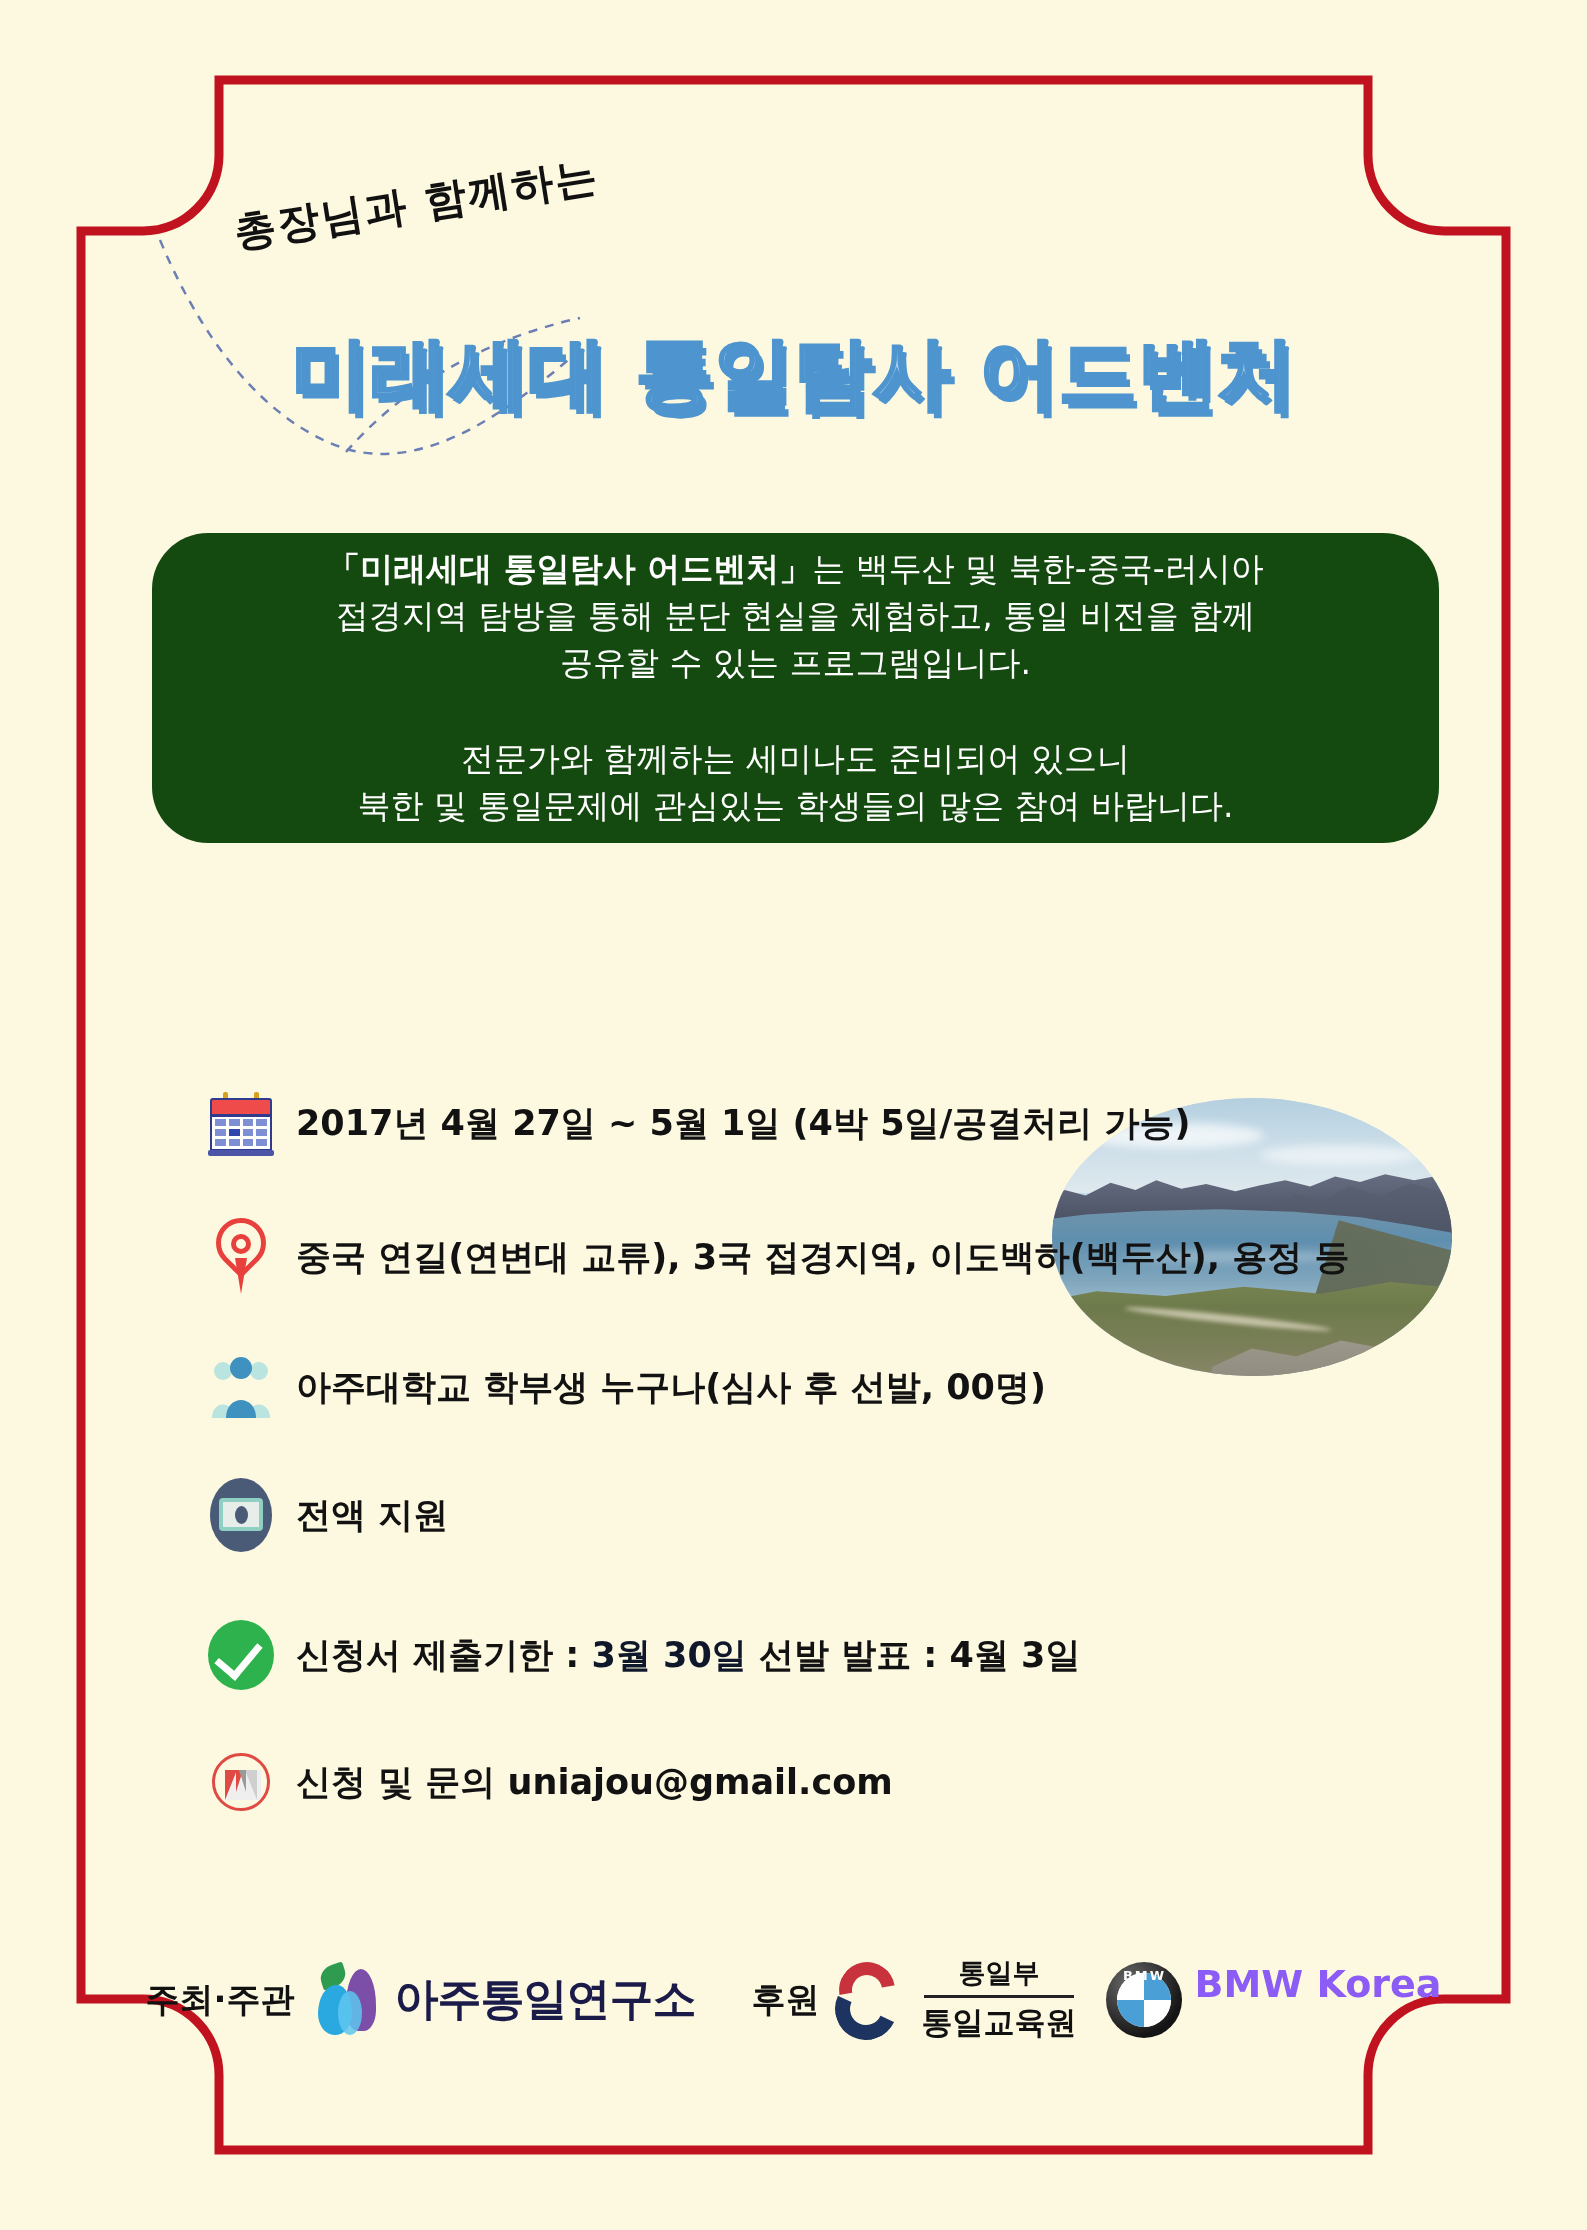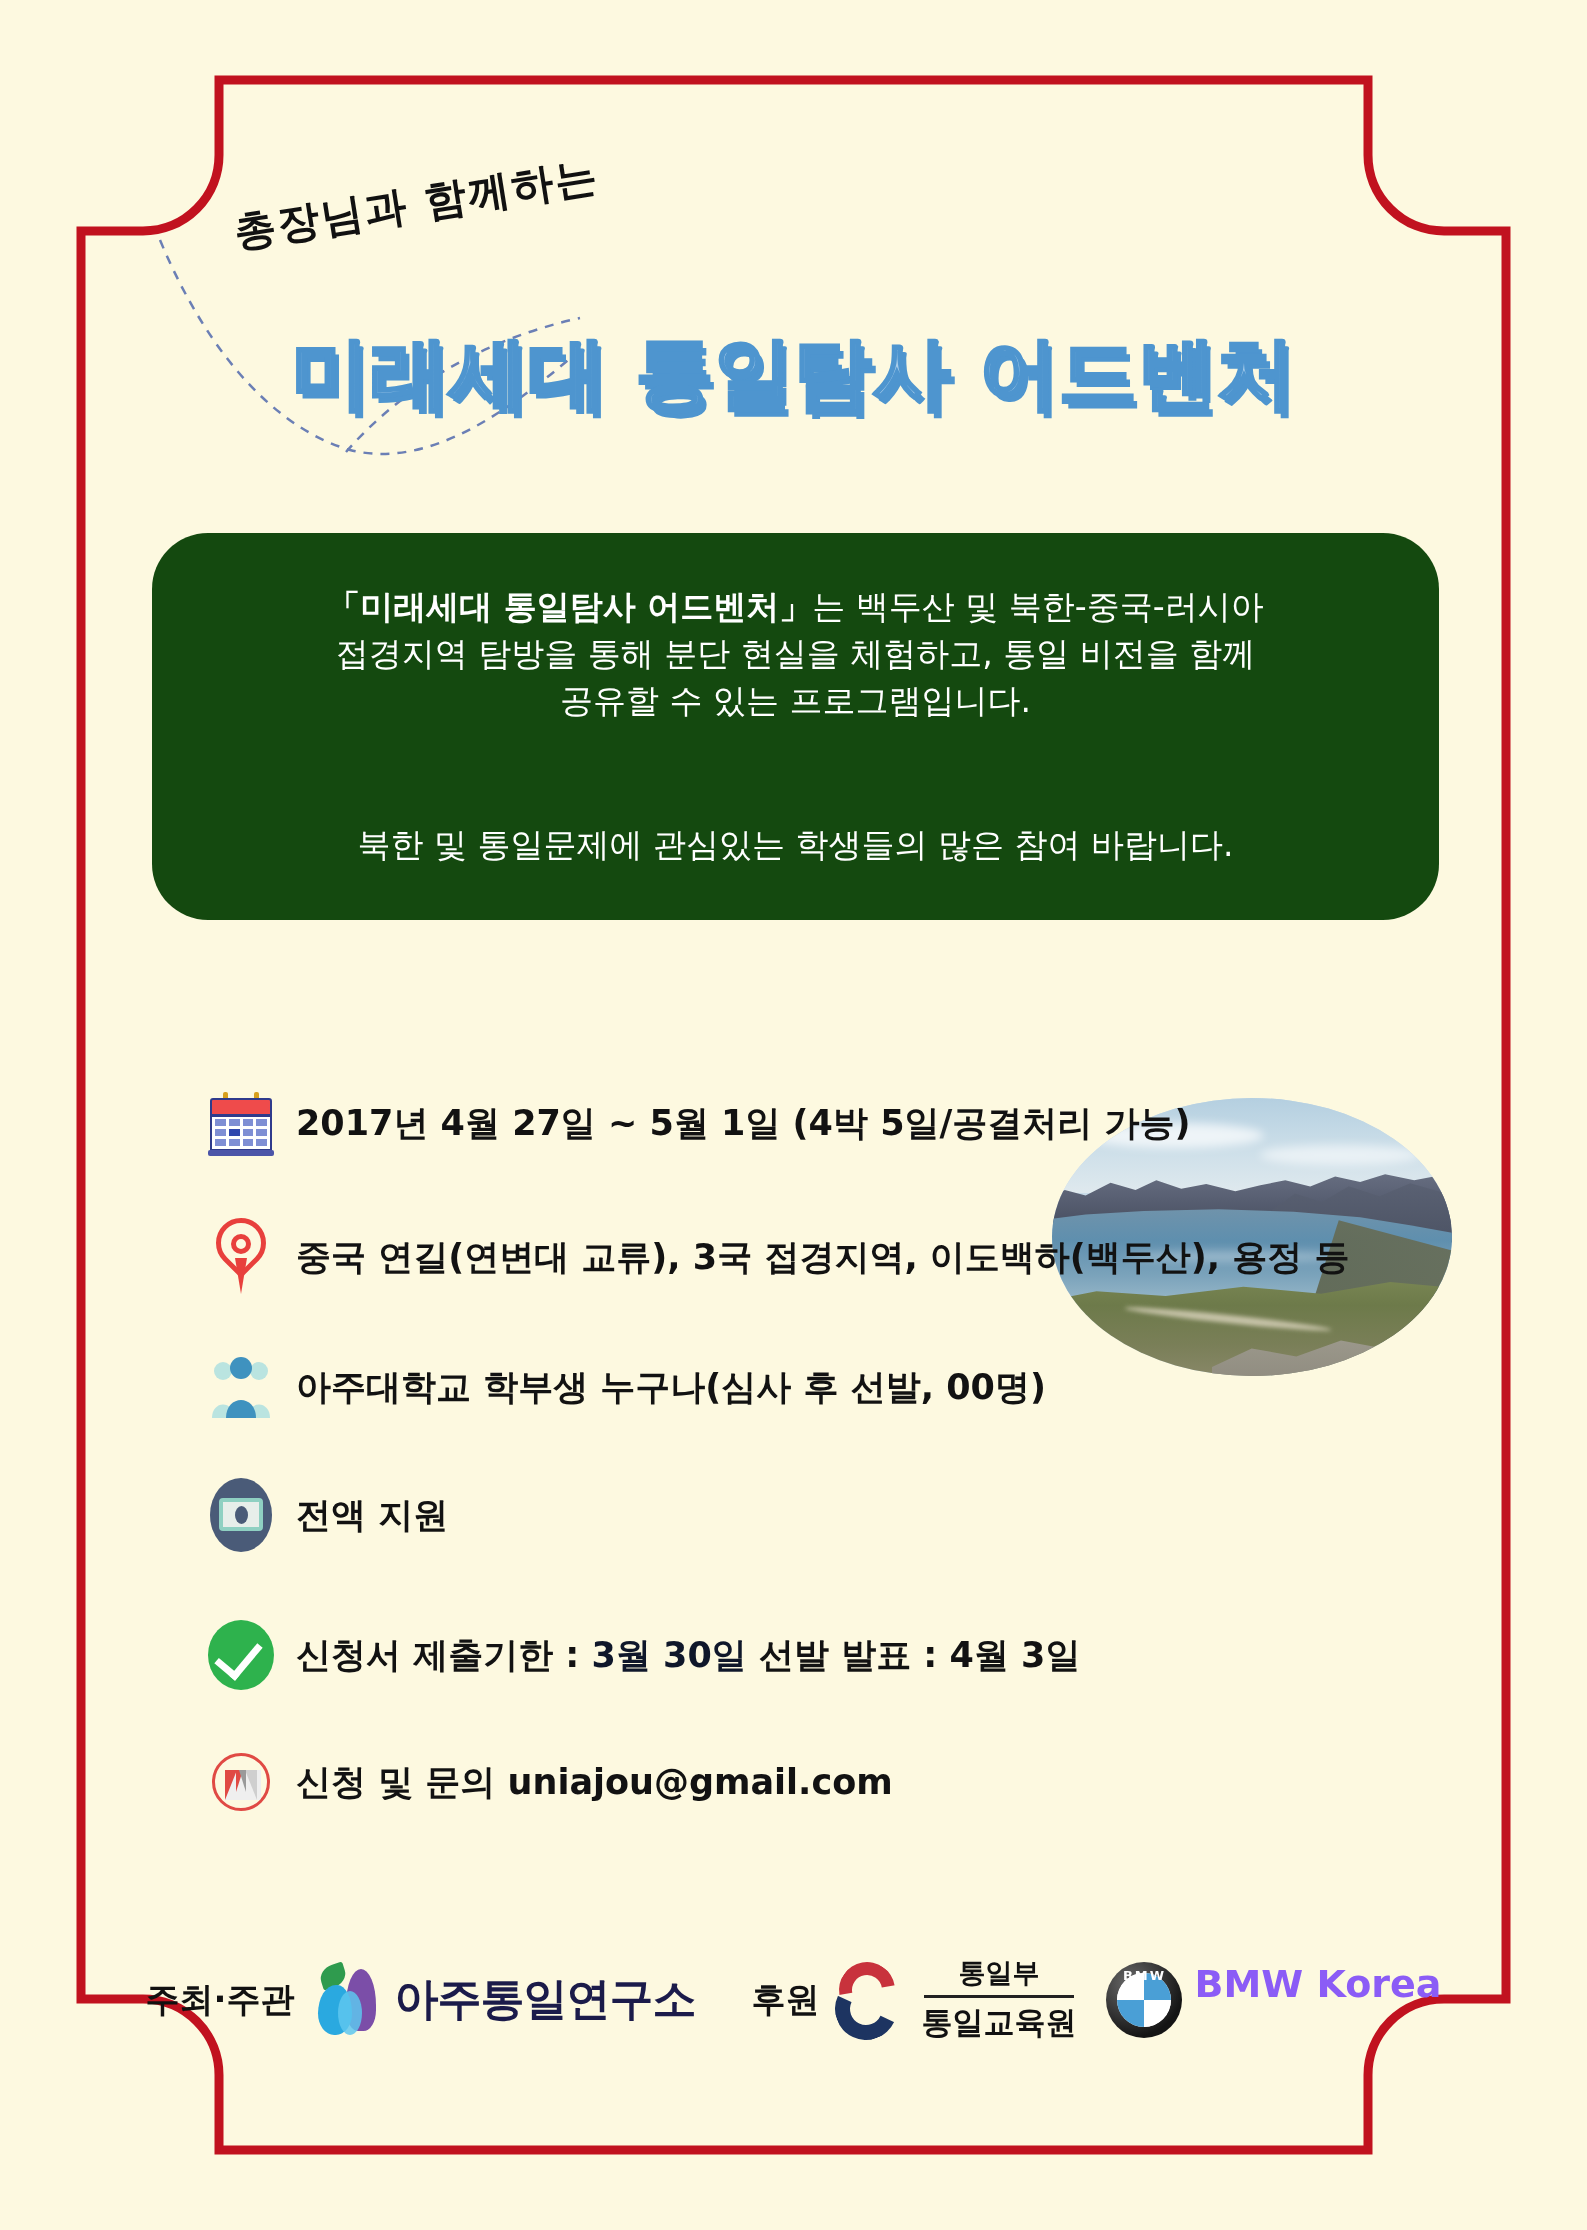--- a/index.html
+++ b/index.html
@@ -45,21 +45,21 @@
     color: #a9cdea;
     -webkit-text-stroke: 3px #4e95cf;
     text-shadow: 5px 6px 0 #4e95cf;
     white-space: nowrap;
   }
 
   
   .green-panel {
     position: absolute;
     left: 152px; top: 533px;
-    width: 1287px; height: 387px;
+    width: 1287px; height: 310px;
     background: #14490f;
     border-radius: 56px;
     color: #ffffff;
     display: flex;
     flex-direction: column;
     align-items: center;
     justify-content: center;
     padding: 10px 42px;
   }
   .green-panel p {
@@ -267,21 +267,21 @@
 
 <h1 class="main-title">미래세대 통일탐사 어드벤처</h1>
 
 <section class="green-panel">
   <p>
     <span class="gp-emph">「미래세대 통일탐사 어드벤처」</span><span>는 백두산 및 북한-중국-러시아</span><br>
     <span>접경지역 탐방을 통해 분단 현실을 체험하고, 통일 비전을 함께</span><br>
     <span>공유할 수 있는 프로그램입니다.</span>
   </p>
   <p class="para2">
-    <br>
+    <span>전문가와 함께하는 세미나도 준비되어 있으니</span><br>
     <span>북한 및 통일문제에 관심있는 학생들의 많은 참여 바랍니다.</span>
   </p>
 </section>
 
 <div class="photo-oval">
   <div class="ph-sky"></div>
   <div class="ph-cloud1"></div>
   <div class="ph-cloud2"></div>
   <div class="ph-ridge"></div>
   <div class="ph-ridge2"></div>

